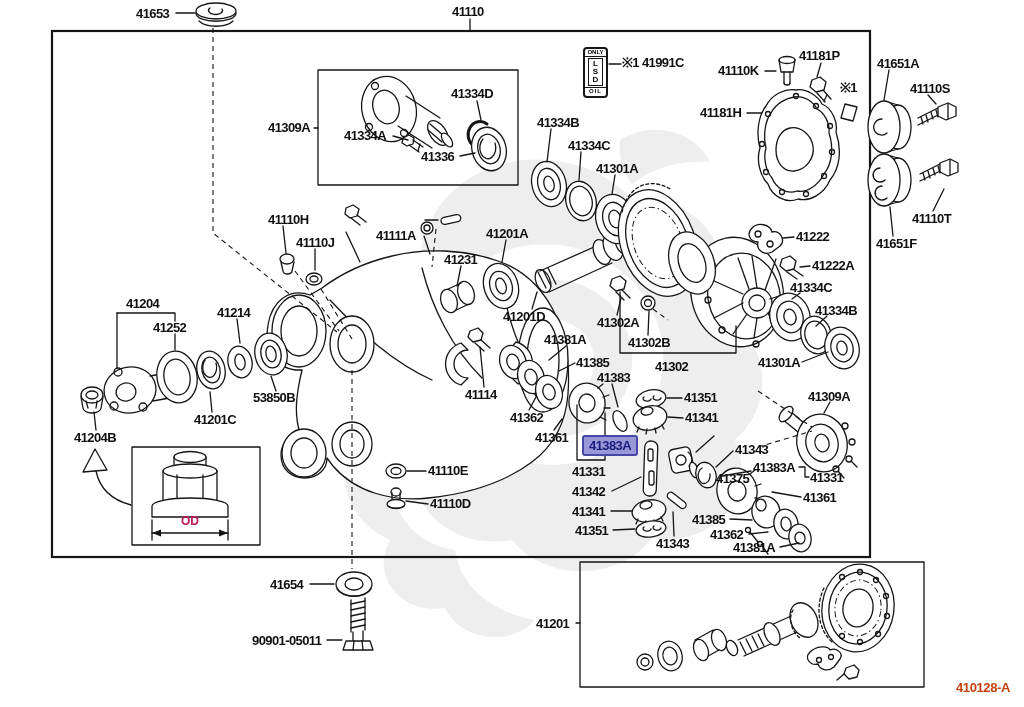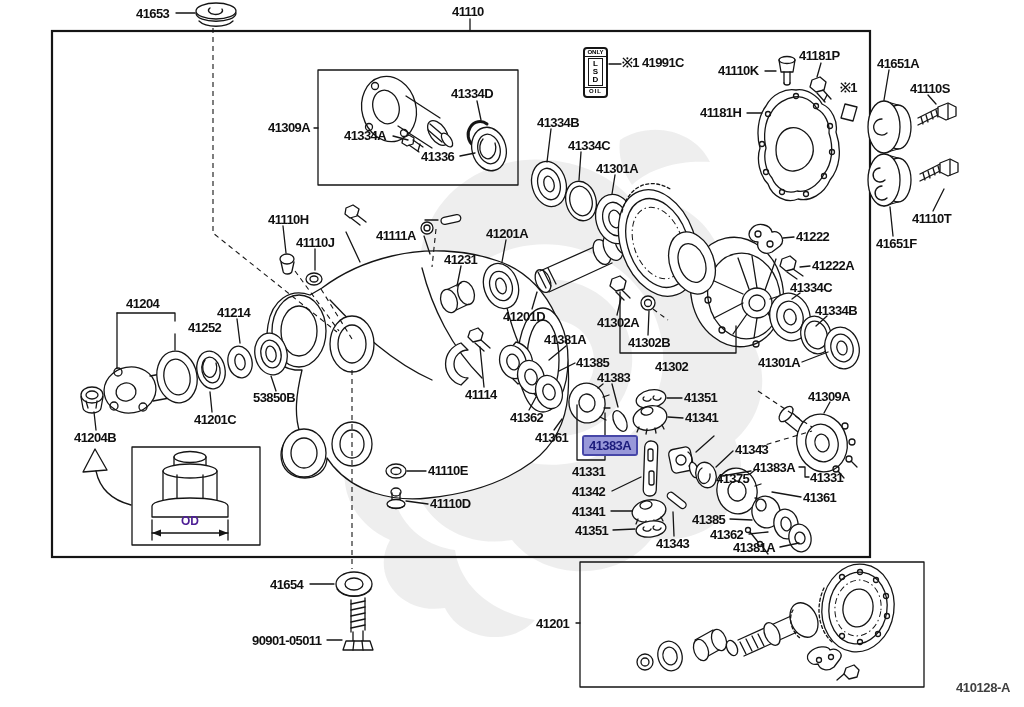--- a/index.html
+++ b/index.html
@@ -13,30 +13,30 @@
   .dd{stroke:#151515;stroke-width:1;fill:none;stroke-dasharray:6 3 1.5 3;}
   .thk{stroke:#151515;stroke-width:3;fill:none;stroke-linecap:round;}
   .wm{fill:#e9e9e9;stroke:none;}
   .wmw{fill:#ffffff;stroke:none;}
   #labels-layer{position:absolute;left:0;top:0;width:904px;height:707px;}
   .plabel{position:absolute;font-weight:bold;font-size:13px;line-height:13px;
           letter-spacing:-0.6px;color:#101010;white-space:nowrap;cursor:pointer;}
   .plabel.highlight{background:#9898d9;outline:2px solid #4747a8;color:#1c1c7c;
           padding:2px 5px;border-radius:1px;}
   #drawing-number{position:absolute;left:956px;top:680px;font-weight:bold;font-size:13px;
-          letter-spacing:-0.4px;color:#404040;}
+          letter-spacing:-0.4px;color:#c2410c;}
   #oiltag{position:absolute;left:583px;top:47px;width:25px;height:51px;border:2px solid #151515;
           border-radius:4px;box-sizing:border-box;background:#fff;}
   .tag-top{font-weight:bold;font-size:6px;line-height:7px;text-align:center;border-bottom:1px solid #151515;}
   .tag-mid{border:1px solid #151515;margin:1px 3px;text-align:center;font-weight:bold;
            font-size:8px;line-height:8px;padding:1px 0;}
   .tag-mid span{display:block;}
   .tag-bot{font-weight:bold;font-size:6px;line-height:7px;text-align:center;border-top:1px solid #151515;
            letter-spacing:1px;}
-  #od-label{position:absolute;left:181px;top:514px;font-weight:bold;font-size:12px;color:#4c1d95;text-align:right;}
+  #od-label{position:absolute;left:181px;top:514px;font-weight:bold;font-size:12px;color:#be185d;text-align:right;}
 </style>
 </head>
 <body>
 
 <div id="stage">
 
 <svg id="art" width="1024" height="707" viewBox="0 0 1024 707">
 
   <g opacity="0.75">
     <path class="wm" d="M500 165 C430 185 405 255 428 310 C385 335 378 400 418 438 C395 495 445 552 512 540 C545 582 620 582 652 538 C715 548 758 495 735 440 C778 402 768 335 720 312 C740 252 698 192 632 200 C600 162 540 152 500 165 Z"></path>
@@ -642,21 +642,21 @@
       <div class="plabel" style="left: 296px; top: 236px;">41110J</div>
       <div class="plabel" style="left: 376px; top: 213px; margin-top: 16px;">41111A</div>
       <div class="plabel" style="left: 486px; top: 227px;">41201A</div>
       <div class="plabel" style="left: 444px; top: 253px;">41231</div>
       <div class="plabel" style="left: 796px; top: 230px;">41222</div>
       <div class="plabel" style="left: 812px; top: 259px;">41222A</div>
       <div class="plabel" style="left: 790px; top: 281px;">41334C</div>
       <div class="plabel" style="left: 815px; top: 304px;">41334B</div>
       <div class="plabel" style="left: 758px; top: 356px;">41301A</div>
       <div class="plabel" style="left: 126px; top: 297px;">41204</div>
-      <div class="plabel" style="left: 153px; top: 321px; margin-left: 35px;">41252</div>
+      <div class="plabel" style="left: 153px; top: 321px;">41252</div>
       <div class="plabel" style="left: 217px; top: 306px;">41214</div>
       <div class="plabel" style="left: 253px; top: 391px;">53850B</div>
       <div class="plabel" style="left: 194px; top: 413px;">41201C</div>
       <div class="plabel" style="left: 74px; top: 431px;">41204B</div>
       <div class="plabel" style="left: 503px; top: 310px;">41201D</div>
       <div class="plabel" style="left: 544px; top: 333px;">41381A</div>
       <div class="plabel" style="left: 576px; top: 356px;">41385</div>
       <div class="plabel" style="left: 597px; top: 371px;">41383</div>
       <div class="plabel" style="left: 597px; top: 316px;">41302A</div>
       <div class="plabel" style="left: 628px; top: 336px; text-align: center;">41302B</div>

